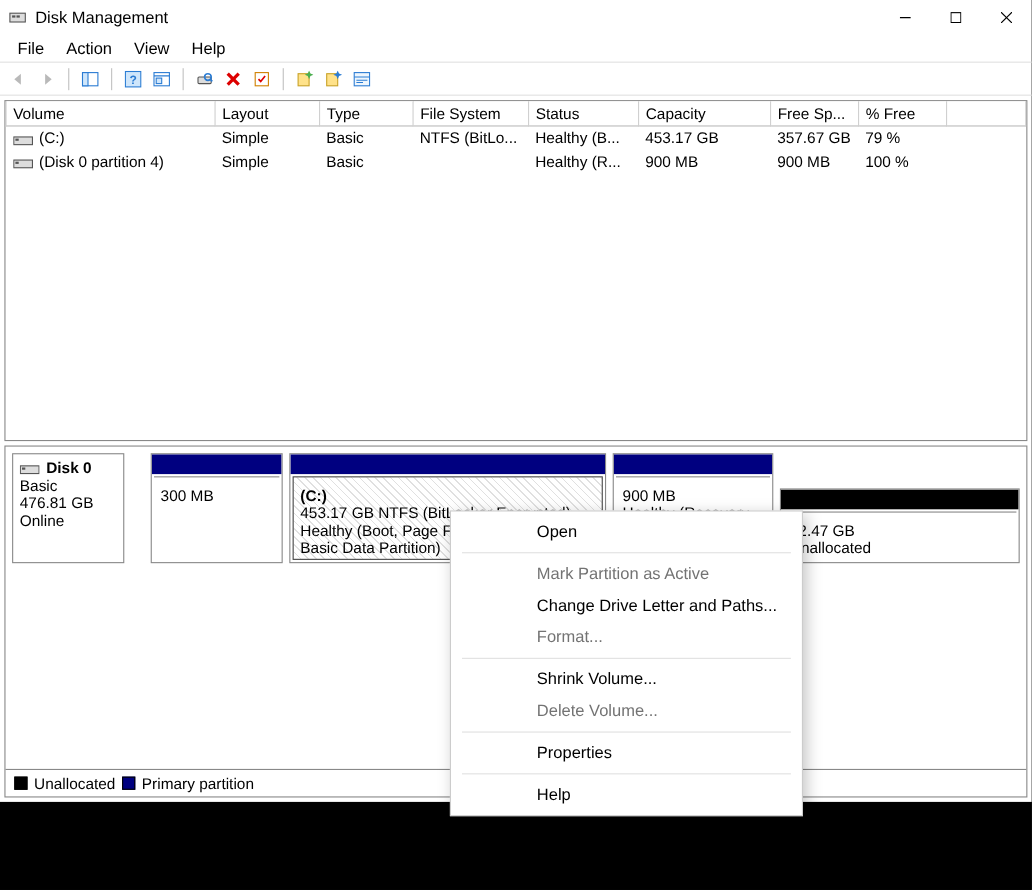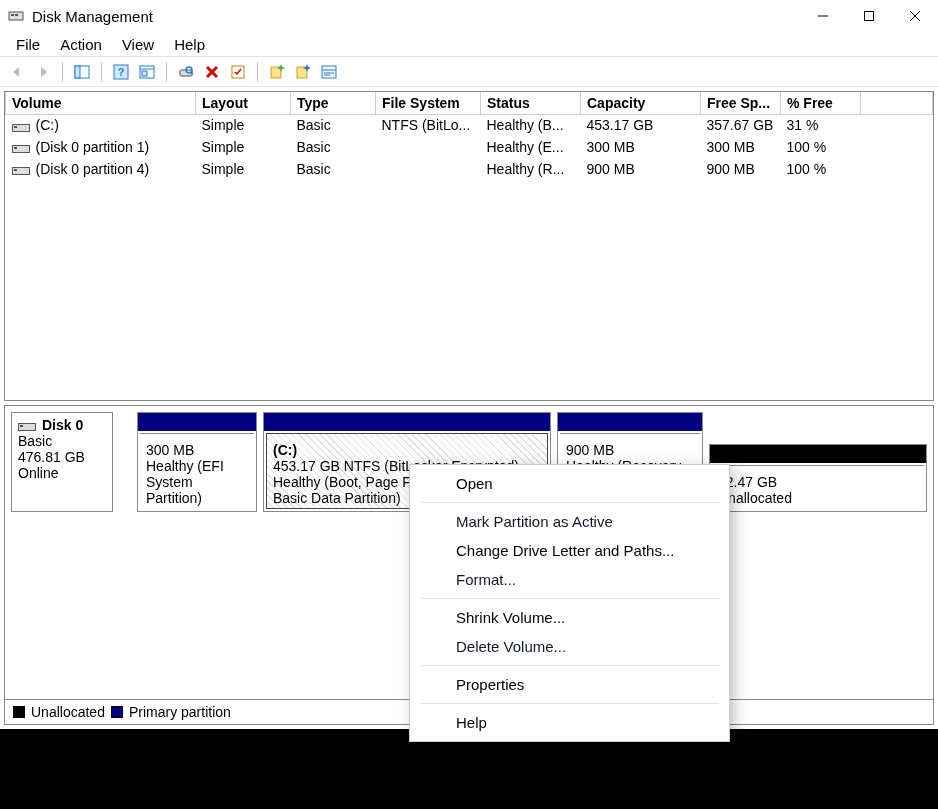--- a/index.html
+++ b/index.html
@@ -79,21 +79,21 @@
     background:#fff;
   }
   table.vol {
     border-collapse: collapse;
     width: 100%;
     table-layout: fixed;
     font-size: 14px;
   }
   table.vol th {
     text-align:left;
-    font-weight: bold;
+    font-weight: normal;
     padding: 2px 6px;
     border: 1px solid #d0d0d0;
     border-top:none;
     background:#fff;
     height: 22px;
     overflow:hidden; white-space:nowrap; text-overflow:ellipsis;
   }
   table.vol td {
     padding: 1px 6px;
     white-space:nowrap; overflow:hidden; text-overflow:ellipsis;
@@ -177,22 +177,23 @@
     background:#fff;
     border:1px solid #ccc;
     box-shadow: 4px 4px 14px rgba(0,0,0,0.25);
     padding:4px 0;
     font-size:15px;
     z-index:100;
   }
   .ctx .ci {
     padding:6px 20px 6px 46px;
     white-space:nowrap;
-  }
-  .ctx .ci.disabled { color:#0f172a; }
+    margin-left:32px;
+  }
+  .ctx .ci.disabled { color:#737373; }
   .ctx hr { border:none; border-top:1px solid #e0e0e0; margin:4px 10px; }
 </style>
 </head>
 <body>
 
 <div class="window">
 
   <div class="titlebar">
     <span class="app-icon">
       <svg viewBox="0 0 16 16">
@@ -337,35 +338,21 @@
               <td><span class="disk-mini-icon"><svg viewBox="0 0 18 12">
                     <rect x="0.5" y="2.5" width="17" height="7" fill="#ddd" stroke="#555"></rect>
                     <rect x="2" y="4" width="3" height="2" fill="#555"></rect>
                   </svg></span><span>(C:)</span></td>
               <td>Simple</td>
               <td>Basic</td>
               <td>NTFS (BitLo...</td>
               <td>Healthy (B...</td>
               <td>453.17 GB</td>
               <td>357.67 GB</td>
-              <td>31 %</td>
-              <td></td>
-            </tr>
-            <tr>
-              <td><span class="disk-mini-icon"><svg viewBox="0 0 18 12">
-                    <rect x="0.5" y="2.5" width="17" height="7" fill="#ddd" stroke="#555"></rect>
-                    <rect x="2" y="4" width="3" height="2" fill="#555"></rect>
-                  </svg></span><span>(Disk 0 partition 1)</span></td>
-              <td>Simple</td>
-              <td>Basic</td>
-              <td></td>
-              <td>Healthy (E...</td>
-              <td>300 MB</td>
-              <td>300 MB</td>
-              <td>100 %</td>
+              <td>79 %</td>
               <td></td>
             </tr>
             <tr>
               <td><span class="disk-mini-icon"><svg viewBox="0 0 18 12">
                     <rect x="0.5" y="2.5" width="17" height="7" fill="#ddd" stroke="#555"></rect>
                     <rect x="2" y="4" width="3" height="2" fill="#555"></rect>
                   </svg></span><span>(Disk 0 partition 4)</span></td>
               <td>Simple</td>
               <td>Basic</td>
               <td></td>
@@ -388,21 +375,21 @@
                 <rect x="2" y="4" width="3" height="2" fill="#555"></rect>
               </svg>
           </span><span class="di-name">Disk 0</span><br>
           <span>Basic</span><br>
           <span>476.81 GB</span><br>
           <span>Online</span>
         </div>
         <div class="part-strip" id="part-strip">
             <div class="part-box" style="width: 120px;">
               <div class="part-head"></div>
-              <div class="part-body"><span>300 MB</span><br><span>Healthy (EFI System Partition)</span></div>
+              <div class="part-body"><span>300 MB</span><br></div>
             </div>
             <div class="part-box" style="width: 288px;">
               <div class="part-head"></div>
               <div class="part-body selected"><span class="pb-name">(C:)</span><br><span>453.17 GB NTFS (BitLocker Encrypted)</span><br><span>Healthy (Boot, Page File, Crash Dump, Basic Data Partition)</span></div>
             </div>
             <div class="part-box" style="width: 146px;">
               <div class="part-head"></div>
               <div class="part-body"><span>900 MB</span><br><span>Healthy (Recovery Partition)</span></div>
             </div>
             <div class="part-box" style="width: 218px; margin-top: 32px;">

